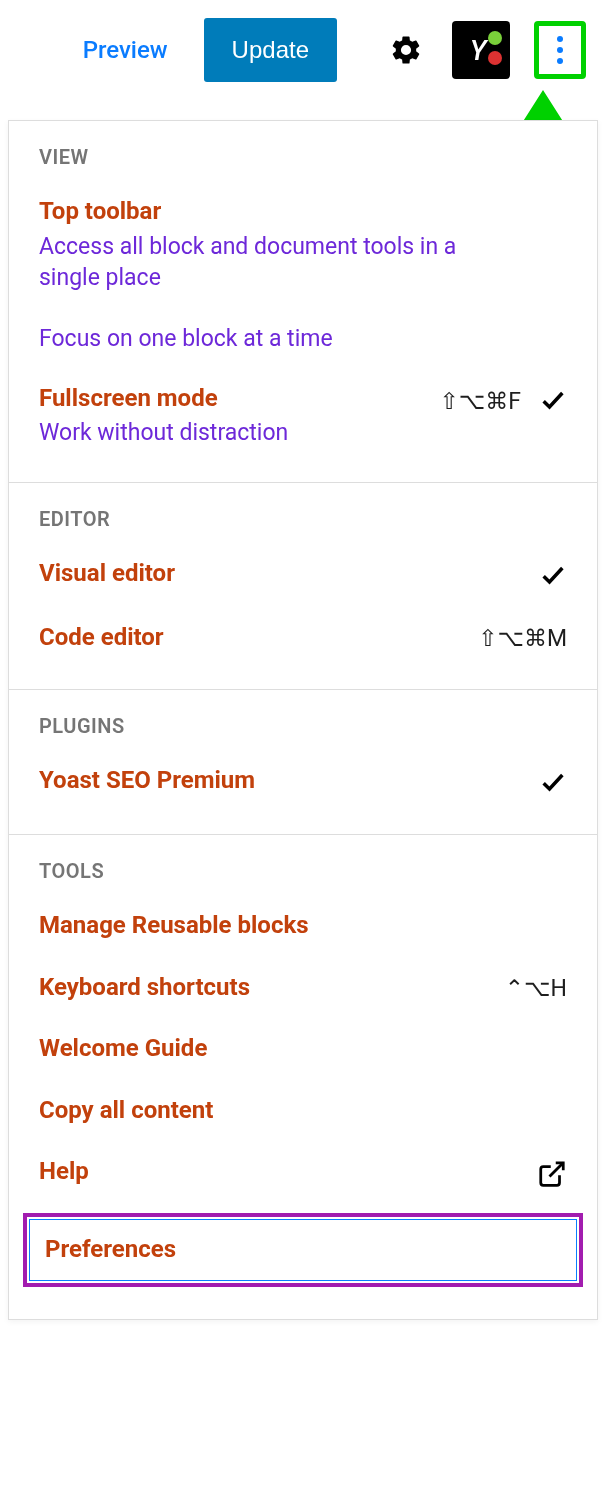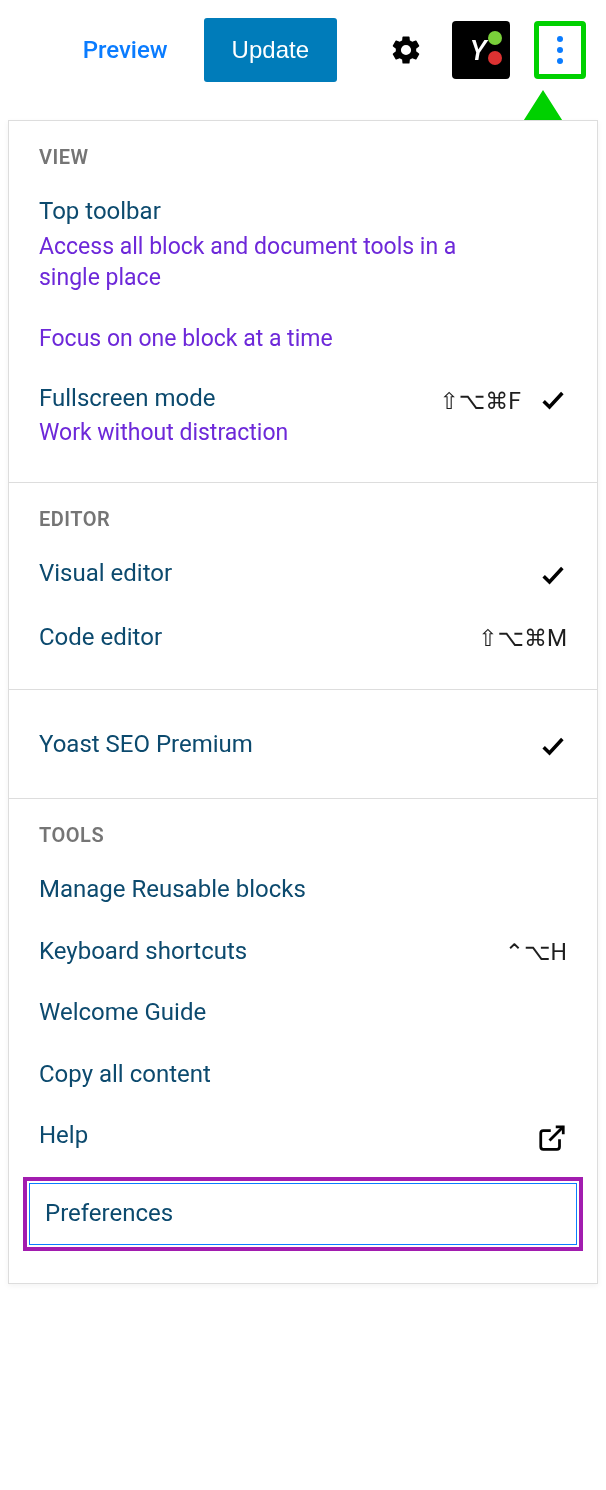--- a/index.html
+++ b/index.html
@@ -98,21 +98,21 @@
     padding:0 30px 12px 30px;
   }
   .menu-item {
     padding: 14px 30px;
     display:flex;
     align-items:flex-start;
     justify-content:space-between;
     cursor:pointer;
   }
   .menu-item-body { flex:1; padding-right:10px;}
-  .menu-title { font-size:24px; color:#0c4a6e; font-weight:400; line-height:1.4;}
+  .menu-title { font-size:24px; color:#c2410c; font-weight:700; line-height:1.4;}
   .menu-desc { font-size:23px; color:#6d28d9; margin-top:2px; line-height:1.35; max-width:420px;}
   .menu-right { display:flex; align-items:center; gap:18px; margin-top:4px;}
   .shortcut { font-size:23px; color:#1e1e1e; white-space:nowrap;}
   .check-icon svg { width:28px; height:28px;}
   .ext-icon svg { width:30px; height:30px;}
   .preferences-highlight {
     margin: 6px 14px 12px 14px;
     border: 4px solid #a21caf;
     padding: 16px 18px;
     cursor:pointer;
@@ -202,20 +202,21 @@
       <div class="menu-item-body">
         <div class="menu-title">Code editor</div>
       </div>
       <div class="menu-right">
         <span class="shortcut">⇧⌥⌘M</span>
       </div>
     </div>
   </div>
 
   <div class="section">
+    <div class="section-header">Plugins</div>
     <div class="menu-item">
       <div class="menu-item-body">
         <div class="menu-title">Yoast SEO Premium</div>
       </div>
       <div class="menu-right">
         <span class="check-icon"><svg viewBox="0 0 24 24" fill="none" stroke="#000" stroke-width="3">
               <polyline points="4 13 9 18 20 6"></polyline>
             </svg></span>
       </div>
     </div>

